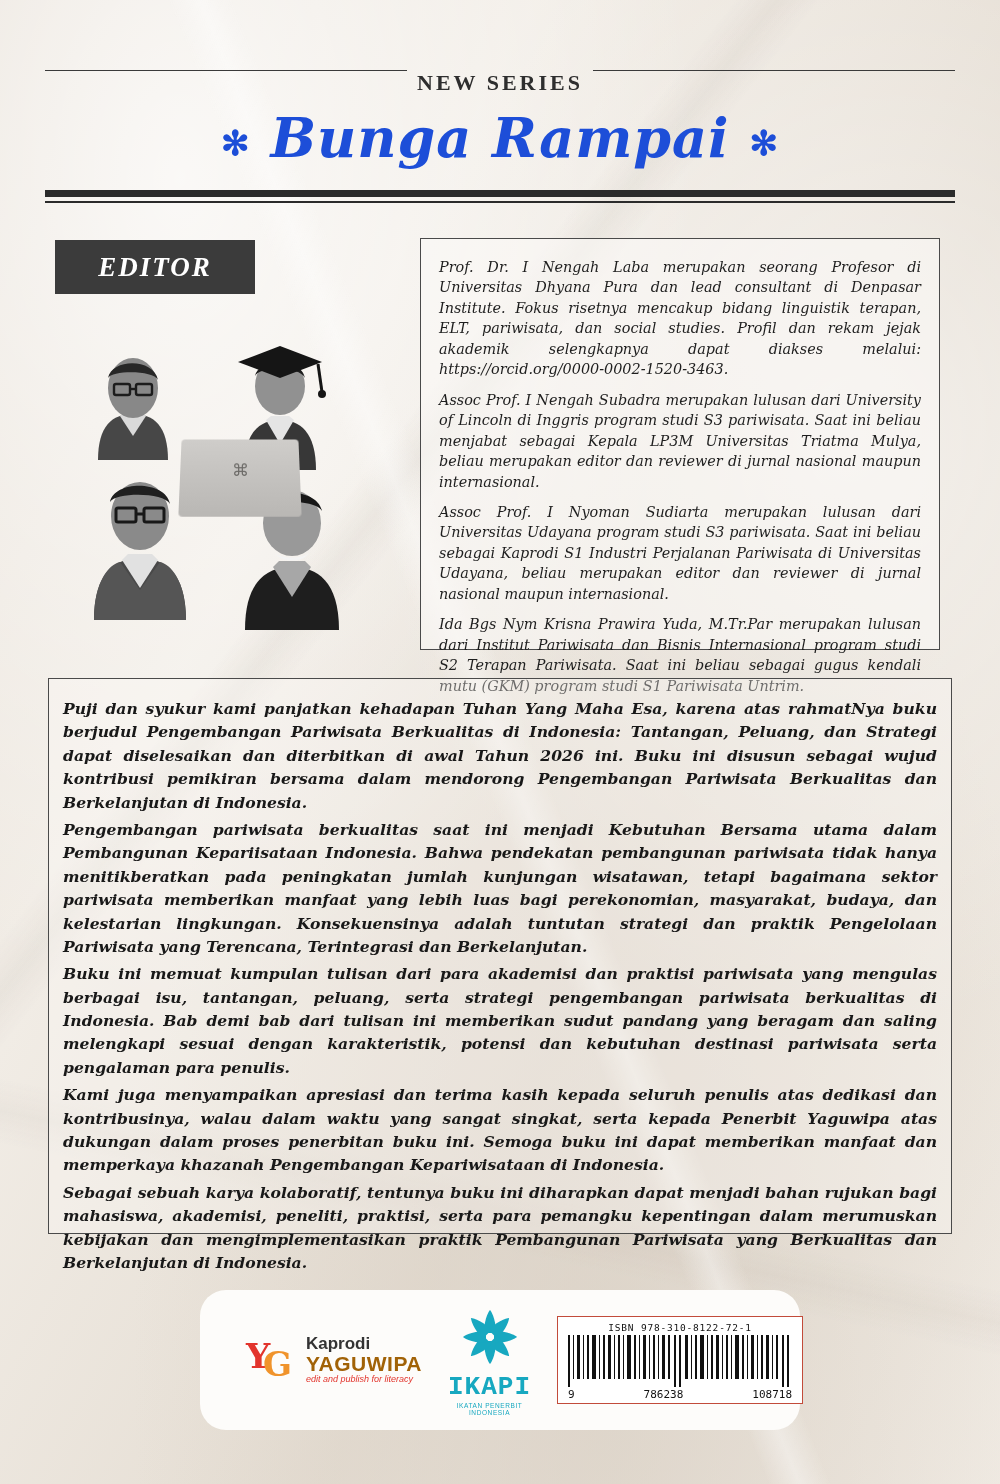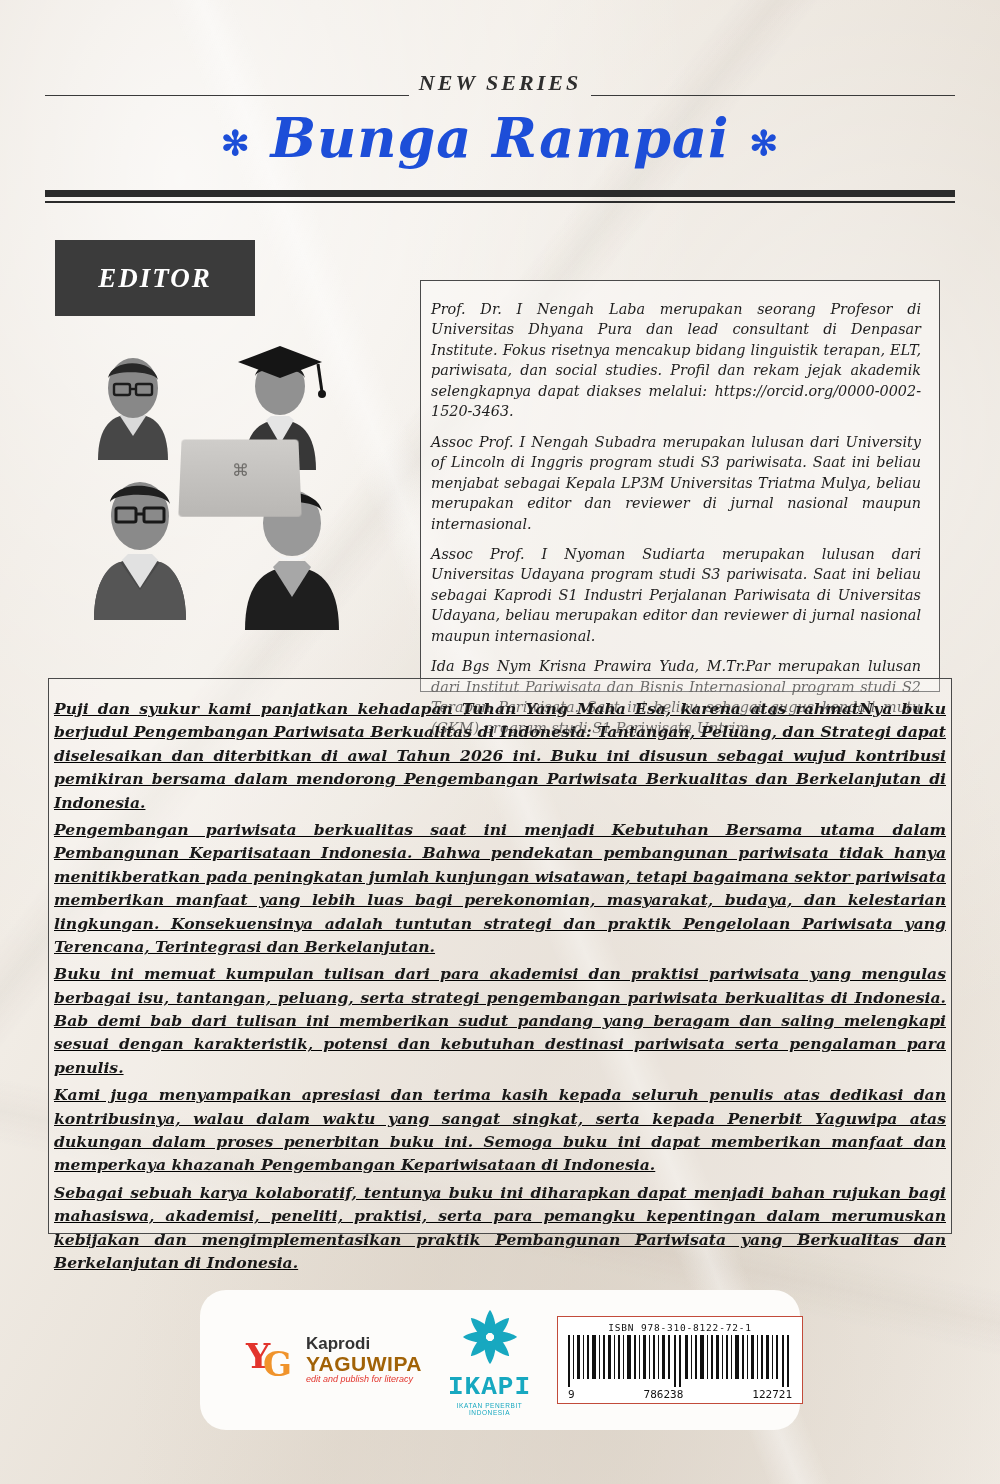--- a/index.html
+++ b/index.html
@@ -31,21 +31,21 @@
     background-image:
       linear-gradient(68deg, rgba(255,255,255,0) 48%, rgba(255,255,255,0.45) 50%, rgba(255,255,255,0) 52%),
       linear-gradient(-52deg, rgba(0,0,0,0) 62%, rgba(160,150,138,0.12) 64%, rgba(0,0,0,0) 66%),
       linear-gradient(12deg, rgba(0,0,0,0) 20%, rgba(170,160,148,0.10) 22%, rgba(0,0,0,0) 24%);
     opacity: .85;
   }
   .page { position: relative; z-index: 1; width: 1000px; height: 1484px; }
 
   
   .header { position: absolute; top: 70px; left: 45px; right: 45px; text-align: center; }
-  .series-row { display: flex; align-items: flex-end; justify-content: center; gap: 10px; font-style: italic; }
+  .series-row { display: flex; align-items: flex-start; justify-content: center; gap: 10px; }
   .series-rule { height: 1px; background: #3a3a3a; flex: 1 1 auto; }
   .series-label {
     font-family: "Liberation Serif", serif;
     font-weight: bold;
     letter-spacing: 3px;
     font-size: 22px;
     color: #2e2e2e;
     white-space: nowrap;
   }
   .book-title {
@@ -59,21 +59,21 @@
   }
   .book-title .star { font-size: 34px; vertical-align: middle; font-style: normal; }
   .dbl-rule { margin-top: 20px; }
   .dbl-rule .r1 { height: 7px; background: #2b2b2b; }
   .dbl-rule .r2 { height: 2px; background: #2b2b2b; margin-top: 4px; }
 
   
   .editor-badge {
     position: absolute;
     top: 240px; left: 55px;
-    width: 200px; height: 76px;
+    width: 200px; height: 54px;
     background: #3b3b3b;
     display: flex; align-items: center; justify-content: center;
   }
   .editor-badge span {
     color: #fff; font-weight: bold; font-style: italic;
     font-size: 27px; letter-spacing: 2px;
     font-family: "Liberation Serif", serif;
   }
 
   .photos { position: absolute; top: 320px; left: 60px; width: 340px; height: 330px; }
@@ -98,43 +98,41 @@
     color: #6d6b68; font-size: 17px; text-align: center; line-height: 18px;
   }
 
   
   .bio-box {
     position: absolute;
     top: 238px; left: 420px; right: 60px;
     height: 412px;
     border: 1px solid #4a4a4a;
     background: rgba(252,250,247,0.55);
-    padding: 18px 18px 10px 10px;
-    margin-top: 42px;
+    padding: 18px 18px 10px 18px;
   }
   .bio-box p {
     margin: 0 0 10px 0;
     font-family: "DejaVu Serif", serif;
     font-style: italic;
     font-size: 14.4px;
     line-height: 1.42;
     color: #1e1e1e;
     text-align: justify;
   }
   .bio-box p:last-child { margin-bottom: 0; }
 
   
   .preface-box {
     position: absolute;
     top: 678px; left: 48px; right: 48px;
     height: 556px;
     border: 1px solid #4a4a4a;
     background: rgba(252,250,247,0.35);
-    padding: 18px 5px;
-    text-decoration: underline;
+    padding: 18px 14px;
   }
   .preface-box p {
     margin: 0 0 4px 0;
     font-family: "DejaVu Serif", serif;
     font-style: italic;
     font-weight: bold;
     font-size: 15.6px;
     line-height: 1.5;
     color: #181818;
     text-align: justify;
@@ -389,18 +387,18 @@
           <rect x="200" y="0" width="3" height="44"></rect>
           <rect x="206" y="0" width="1" height="44"></rect>
           <rect x="210" y="0" width="2" height="44"></rect>
           <rect x="216" y="0" width="2" height="52"></rect>
           <rect x="221" y="0" width="2" height="52"></rect>
         </g>
       </svg>
       <div class="isbn-digits">
         <span>9</span>
         <span>786238</span>
-        <span>122721</span>
+        <span>108718</span>
       </div>
     </div>
 
   </div>
 </div>
 
 </body></html>

